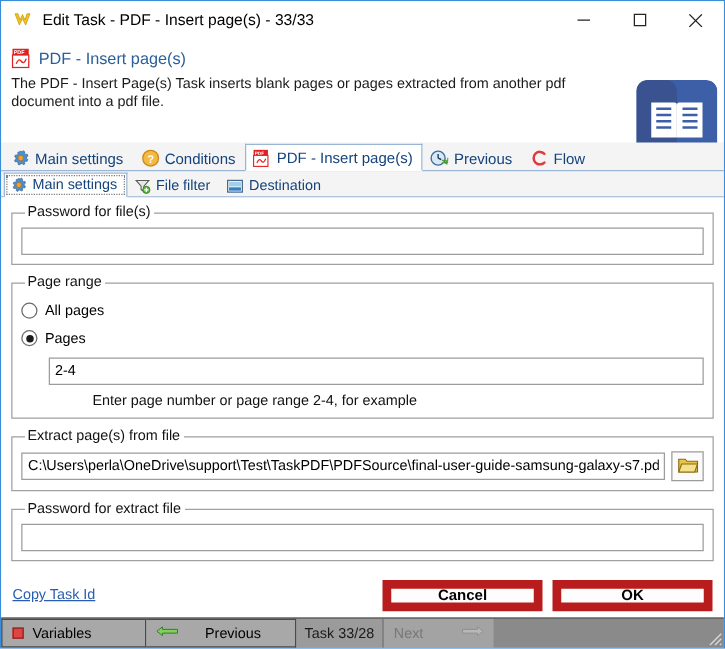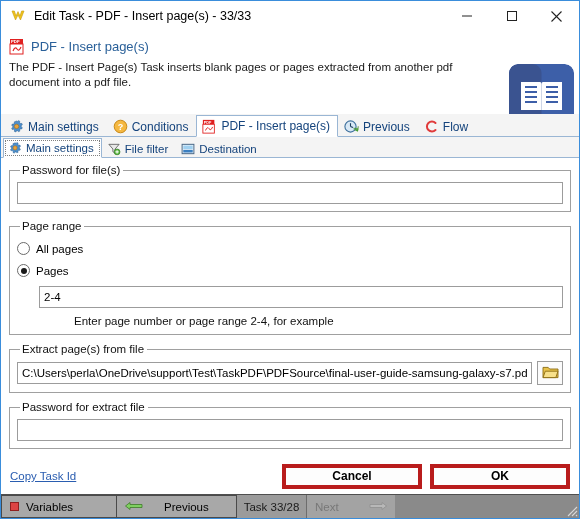--- a/index.html
+++ b/index.html
@@ -285,23 +285,23 @@
     box-sizing: border-box;
   }
   .copy-link {
     font-size: 11.5px;
     color: #2a5db0;
     text-decoration: underline;
     flex: 0 0 auto;
   }
   .footer-spacer { flex: 1 1 auto; }
   .dlgbtn {
-    width: 140px;
+    width: 128px;
     height: 25px;
-    border: 4px solid #b91c1c;
+    border: 7px solid #b91c1c;
     background: #fdfdfd;
     font-family: "Liberation Sans", sans-serif;
     font-size: 12px;
     font-weight: bold;
     color: #000;
     display: flex;
     align-items: center;
     justify-content: center;
     box-sizing: border-box;
     margin-left: 8px;

